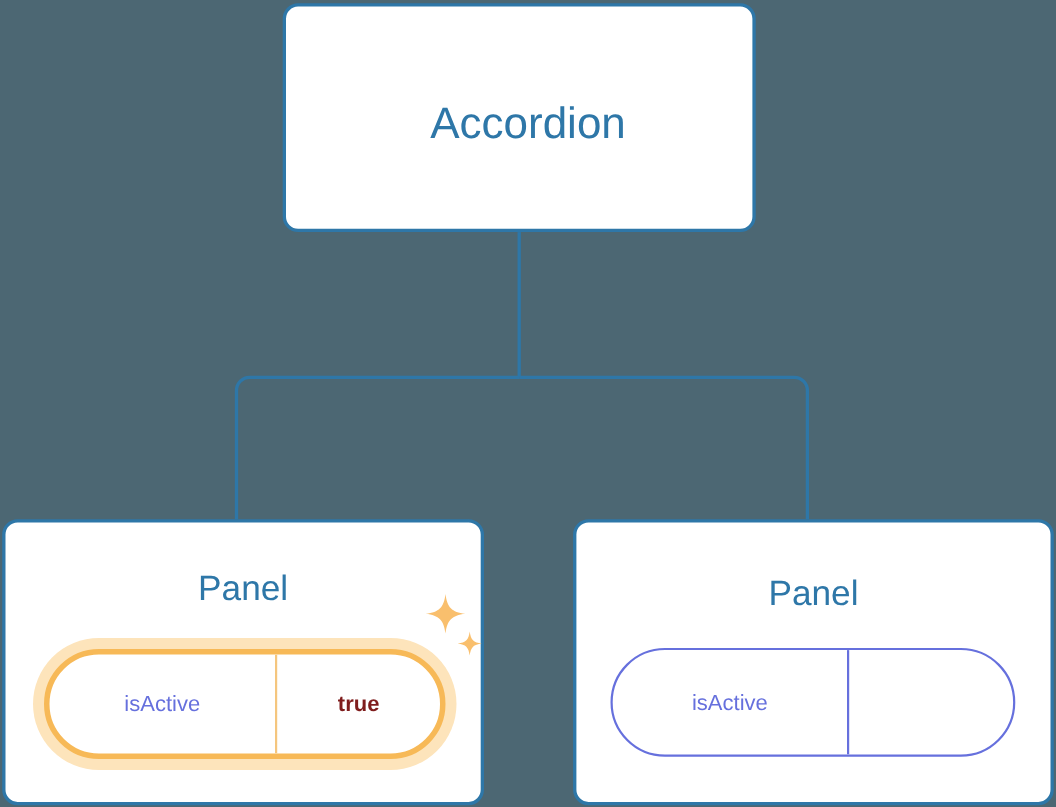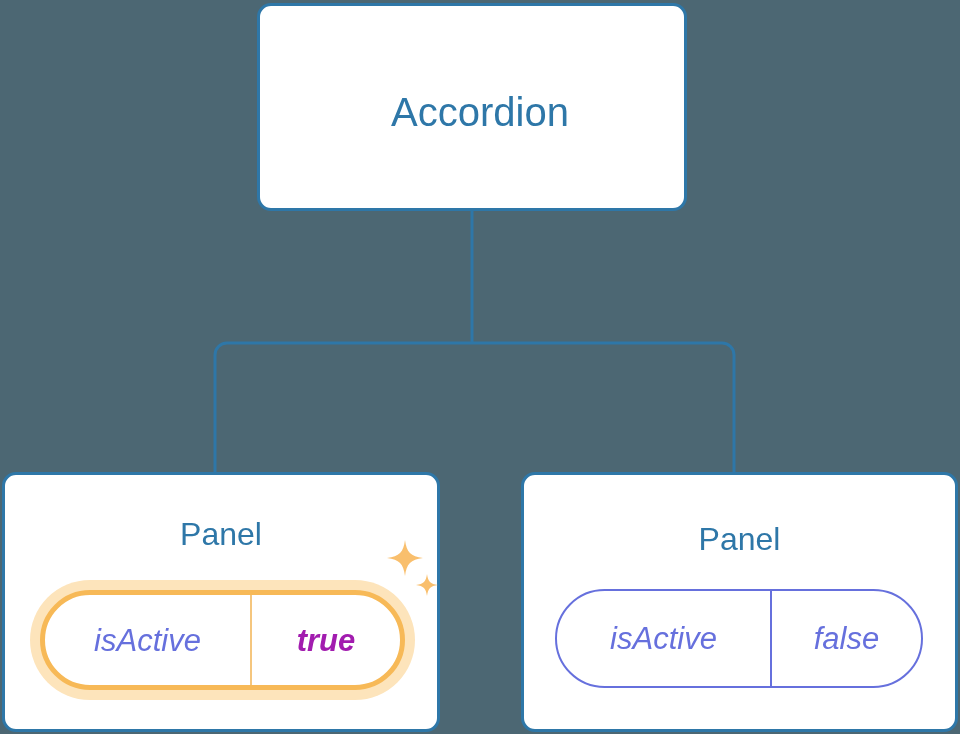--- a/index.html
+++ b/index.html
@@ -92,24 +92,23 @@
     background: #ffffff;
     border-radius: 999px;
     overflow: hidden;
   }
   .pill-cell {
     display: flex;
     align-items: center;
     justify-content: center;
     box-sizing: border-box;
     color: #6670dd;
-    font-size: 31px;
+    font-size: 20px;
     line-height: 1;
     white-space: nowrap;
-    font-style: italic;
   }
   .pill-key {
     font-weight: 400;
   }
   .pill-value {
     font-weight: 400;
   }
 
   
   #pill-right {
@@ -150,21 +149,21 @@
     width: 365px;
     height: 100px;
     border: 5px solid #f7b957;
   }
   #pill-left .pill-key {
     width: 207px;
     border-right: 2px solid #f5c67e;
   }
   #pill-left .pill-value {
     width: 148px;
-    color: #a21caf;
+    color: #7f1d1d;
     font-weight: 700;
   }
 
   
   #sparkles {
     position: absolute;
     left: 383px;
     top: 538px;
     width: 60px;
     height: 68px;
@@ -199,16 +198,15 @@
   <svg id="sparkles" viewBox="0 0 60 68" width="60" height="68">
     <path d="M22 2 C23.6 14.4 27.6 18.4 40 20 C27.6 21.6 23.6 25.6 22 38 C20.4 25.6 16.4 21.6 4 20 C16.4 18.4 20.4 14.4 22 2 Z" fill="#f9bf6d"></path>
     <path d="M44 36 C45 43.6 47.4 46 55 47 C47.4 48 45 50.4 44 58 C43 50.4 40.6 48 33 47 C40.6 46 43 43.6 44 36 Z" fill="#f9bf6d"></path>
   </svg>
 
   <div class="card" id="panel-card-right"></div>
   <div class="card-title" id="panel-title-right">Panel</div>
 
   <div class="pill" id="pill-right">
     <div class="pill-cell pill-key">isActive</div>
-    <div class="pill-cell pill-value">false</div>
   </div>
 
 </div>
 
 </body></html>

